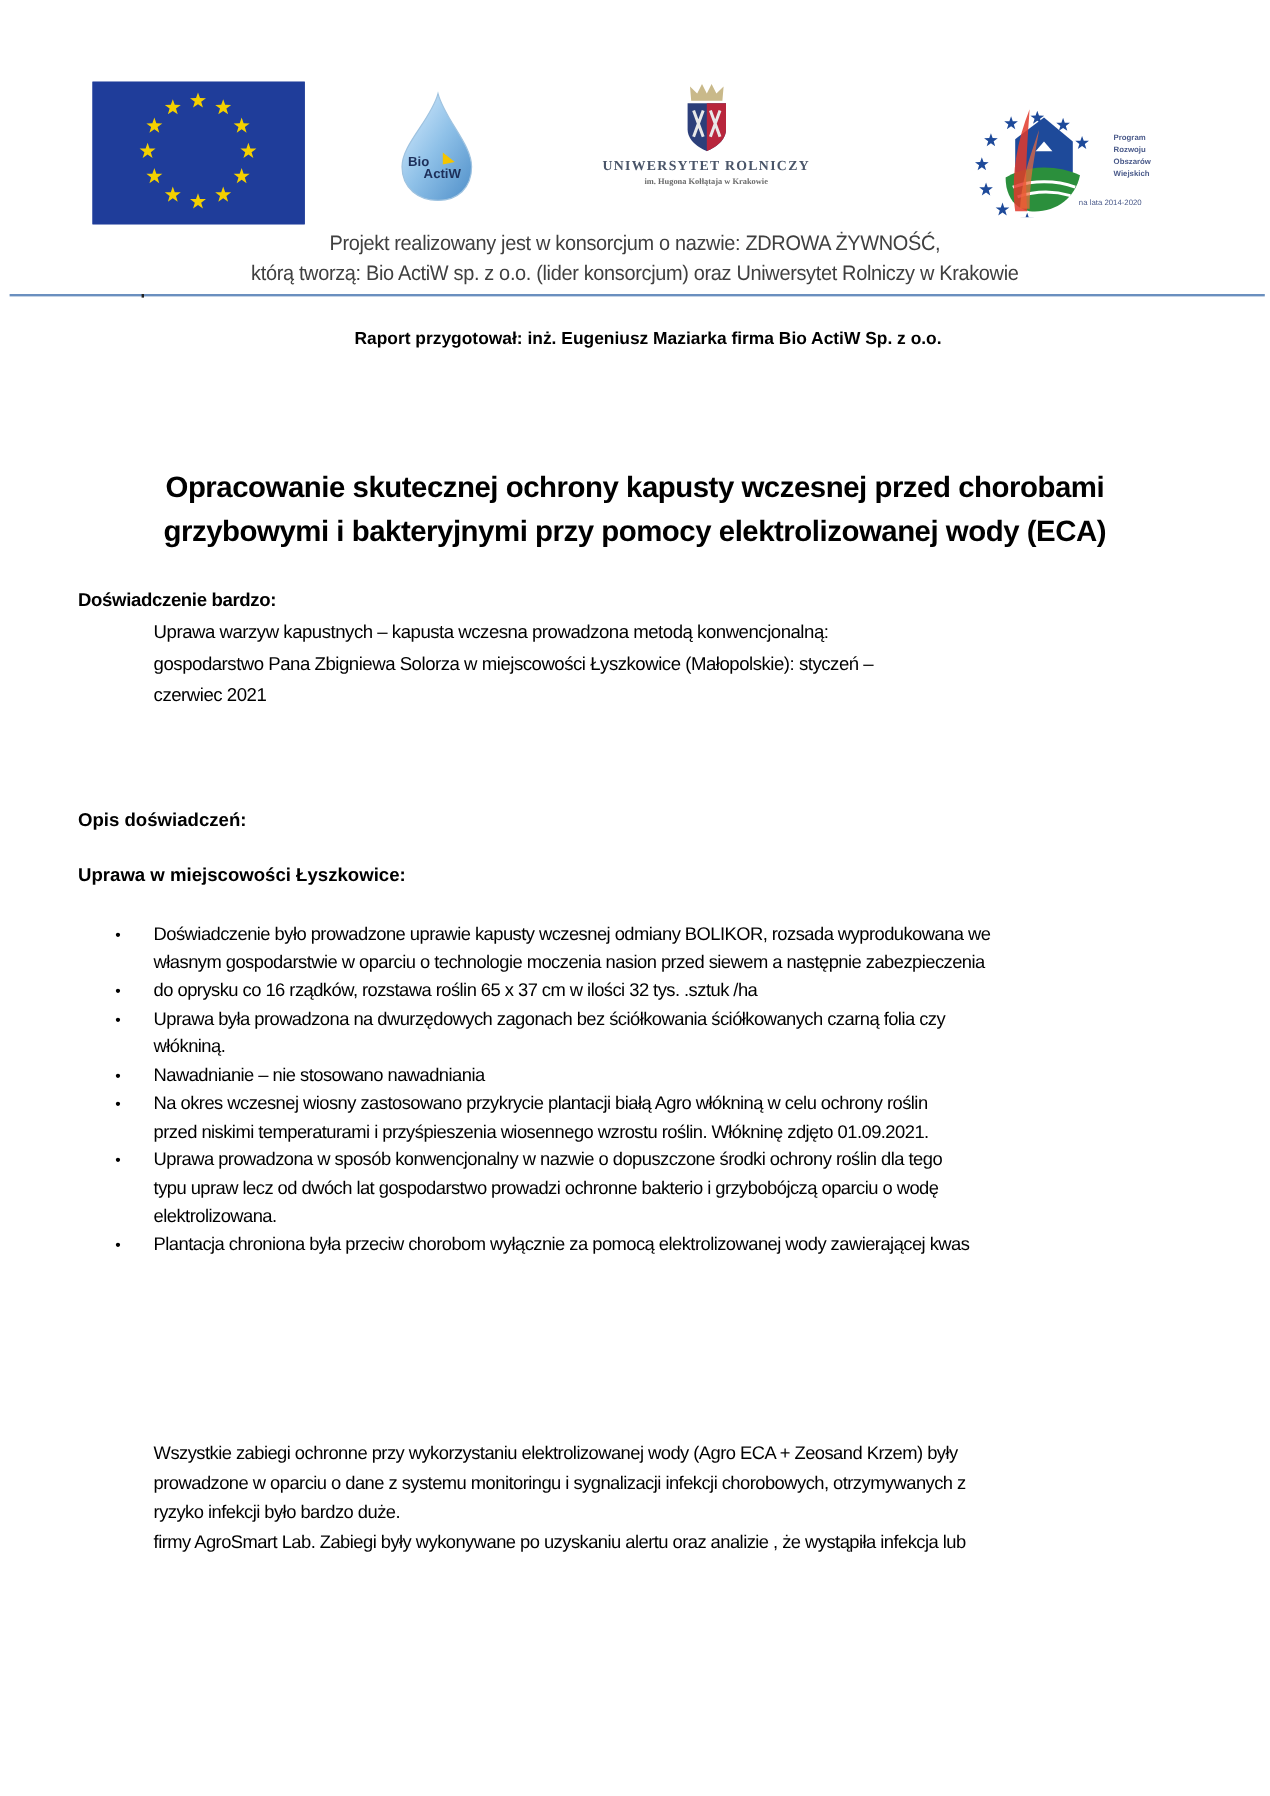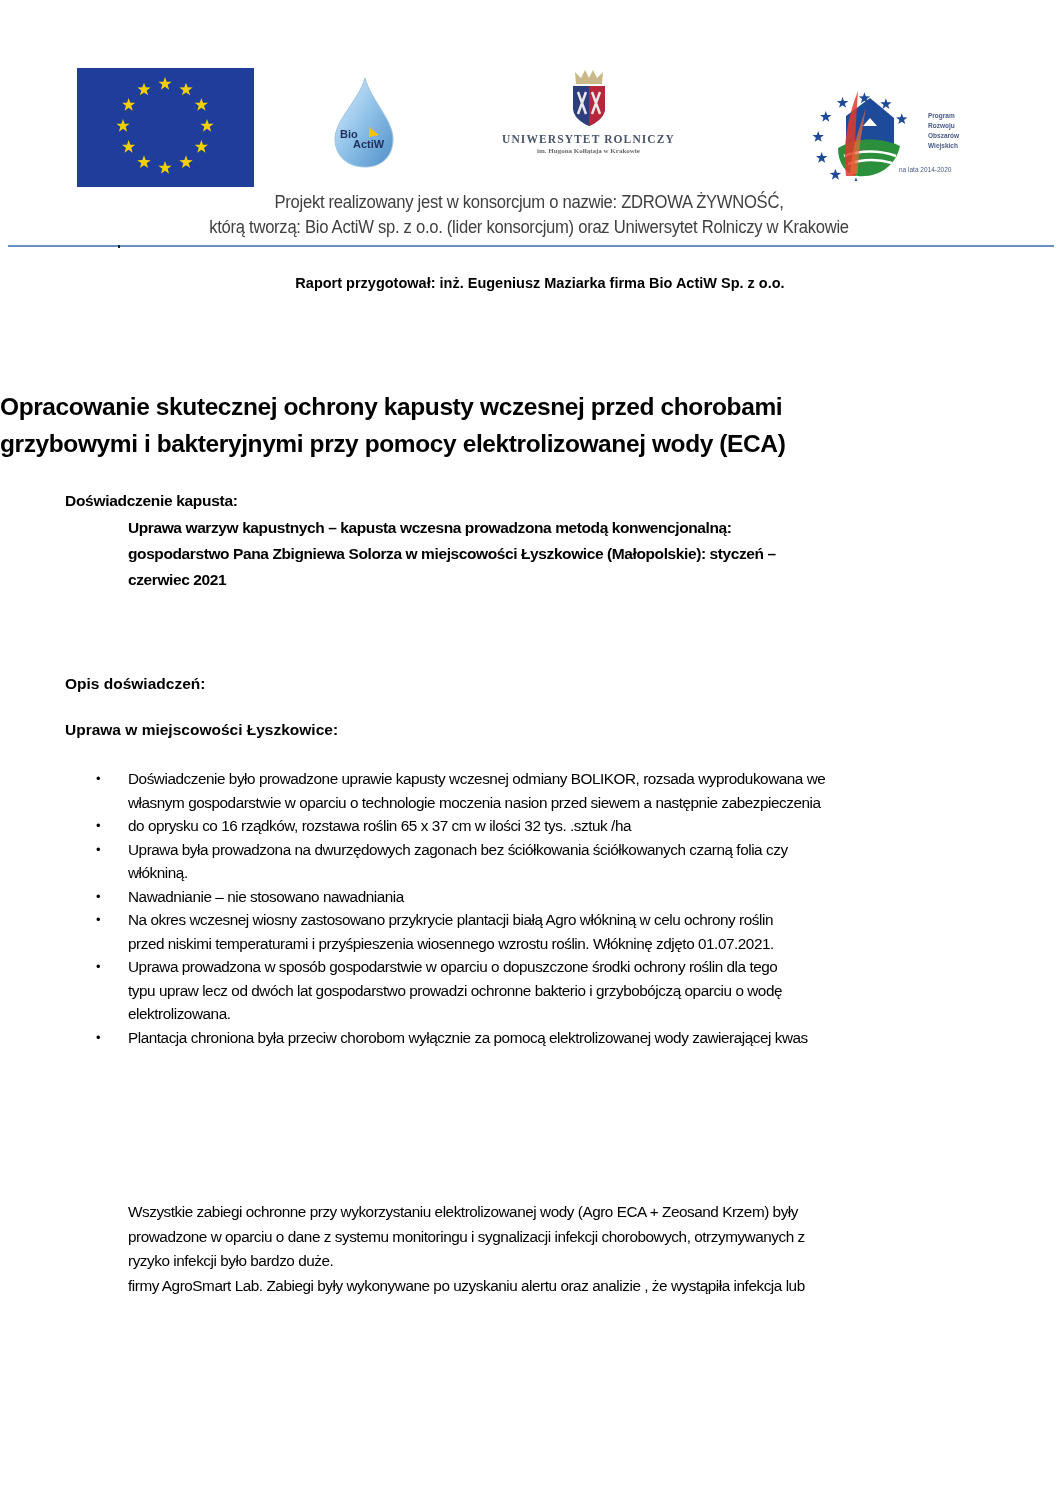--- a/index.html
+++ b/index.html
@@ -22,26 +22,26 @@
   .prow-years { position: absolute; left: 91px; top: 80px; font-size: 6.5px; color: #4a5a8a; white-space: nowrap; }
 
   
   .consortium { left: 0; width: 1058px; text-align: center; font-family: "Liberation Sans", sans-serif;
                 font-size: 17.5px; color: #404040; letter-spacing: -0.3px; transform: scaleX(0.95); }
   #consortium-line1 { top: 192px; left: 100px; }
   #consortium-line2 { top: 217px; left: 28px; }
   #header-rule { left: 8px; top: 245px; width: 1046px; height: 1.5px; background: #6a8fbf; }
   #rule-dot { left: 118px; top: 245px; width: 2px; height: 3px; background: #222; }
   #author { left: 0; width: 1058px; top: 275px; text-align: center; font-size: 14.5px; font-weight: bold; margin-left: 11px; }
-  .title-line { left: 0; width: 1058px; font-size: 24.5px; font-weight: bold; letter-spacing: -0.4px; }
+  .title-line { left: 0; width: 1058px; text-align: center; font-size: 24.5px; font-weight: bold; letter-spacing: -0.4px; }
   #title-1 { top: 393px; }
   #title-2 { top: 430px; }
 
   #field-label { left: 65px; top: 492px; font-size: 15.5px; font-weight: bold; letter-spacing: -0.3px; }
-  .field-desc { left: 128px; font-size: 15.5px; font-weight: bold; letter-spacing: -0.4px; white-space: nowrap; }
+  .field-desc { left: 128px; font-size: 15.5px; font-weight: normal; letter-spacing: -0.4px; white-space: nowrap; }
   #field-desc-1 { top: 519px; }
   #field-desc-2 { top: 545px; }
   #field-desc-3 { top: 571px; }
 
   #opis-label { left: 65px; top: 675px; font-size: 15.5px; font-weight: bold; }
   #uprawa-label { left: 65px; top: 721px; font-size: 15.5px; font-weight: bold; }
 
   #bullets { left: 96px; top: 767px; width: 920px; margin: 0; padding: 0; list-style: none; }
   #bullets li { position: relative; padding-left: 32px; font-size: 15.3px; line-height: 23.5px; letter-spacing: -0.45px; }
   #bullets li .bullet { position: absolute; left: 0; top: 0; font-size: 13px; }
@@ -132,21 +132,21 @@
 <div id="consortium-line1" class="abs consortium" style="left:0">Projekt realizowany jest w konsorcjum o nazwie: ZDROWA ŻYWNOŚĆ,</div>
 <div id="consortium-line2" class="abs consortium" style="left:0">którą tworzą: Bio ActiW sp. z o.o. (lider konsorcjum) oraz  Uniwersytet Rolniczy w Krakowie</div>
 <div id="header-rule" class="abs"></div>
 <div id="rule-dot" class="abs"></div>
 
 <div id="author" class="abs">Raport przygotował: inż. Eugeniusz Maziarka firma Bio ActiW Sp. z o.o.</div>
 
 <div id="title-1" class="abs title-line">Opracowanie skutecznej ochrony kapusty wczesnej  przed chorobami</div>
 <div id="title-2" class="abs title-line">grzybowymi i bakteryjnymi przy pomocy elektrolizowanej wody (ECA)</div>
 
-<div id="field-label" class="abs">Doświadczenie kapusta:</div>
+<div id="field-label" class="abs">Doświadczenie bardzo:</div>
 <div id="field-desc-1" class="abs field-desc">Uprawa  warzyw kapustnych –  kapusta wczesna  prowadzona metodą konwencjonalną:</div>
 <div id="field-desc-2" class="abs field-desc">gospodarstwo Pana Zbigniewa Solorza w miejscowości Łyszkowice (Małopolskie): styczeń –</div>
 <div id="field-desc-3" class="abs field-desc">czerwiec  2021</div>
 
 <div id="opis-label" class="abs">Opis doświadczeń:</div>
 <div id="uprawa-label" class="abs">Uprawa w miejscowości Łyszkowice:</div>
 
 <ul id="bullets" class="abs">
     <li>
       <span class="bullet">•</span>
@@ -162,25 +162,25 @@
       <span class="line">Uprawa była prowadzona na dwurzędowych zagonach bez ściółkowania ściółkowanych czarną folia czy</span>
       <span class="line">włókniną.</span>
     </li>
     <li>
       <span class="bullet">•</span>
       <span class="line">Nawadnianie – nie stosowano nawadniania</span>
     </li>
     <li>
       <span class="bullet">•</span>
       <span class="line"> Na okres wczesnej wiosny  zastosowano przykrycie plantacji białą  Agro włókniną w celu ochrony roślin</span>
-      <span class="line">przed niskimi temperaturami i przyśpieszenia wiosennego wzrostu roślin. Włókninę zdjęto  01.07.2021.</span>
+      <span class="line">przed niskimi temperaturami i przyśpieszenia wiosennego wzrostu roślin. Włókninę zdjęto  01.09.2021.</span>
     </li>
     <li>
       <span class="bullet">•</span>
-      <span class="line">Uprawa prowadzona w sposób gospodarstwie  w oparciu o dopuszczone środki ochrony roślin dla tego</span>
+      <span class="line">Uprawa prowadzona w sposób konwencjonalny  w nazwie o dopuszczone środki ochrony roślin dla tego</span>
       <span class="line">typu upraw lecz od dwóch lat gospodarstwo prowadzi ochronne bakterio i grzybobójczą oparciu o wodę</span>
       <span class="line">elektrolizowana.</span>
     </li>
     <li>
       <span class="bullet">•</span>
       <span class="line">Plantacja  chroniona była przeciw chorobom wyłącznie za pomocą elektrolizowanej wody zawierającej kwas</span>
     </li>
   </ul>
 
 <div id="summary" class="abs">

